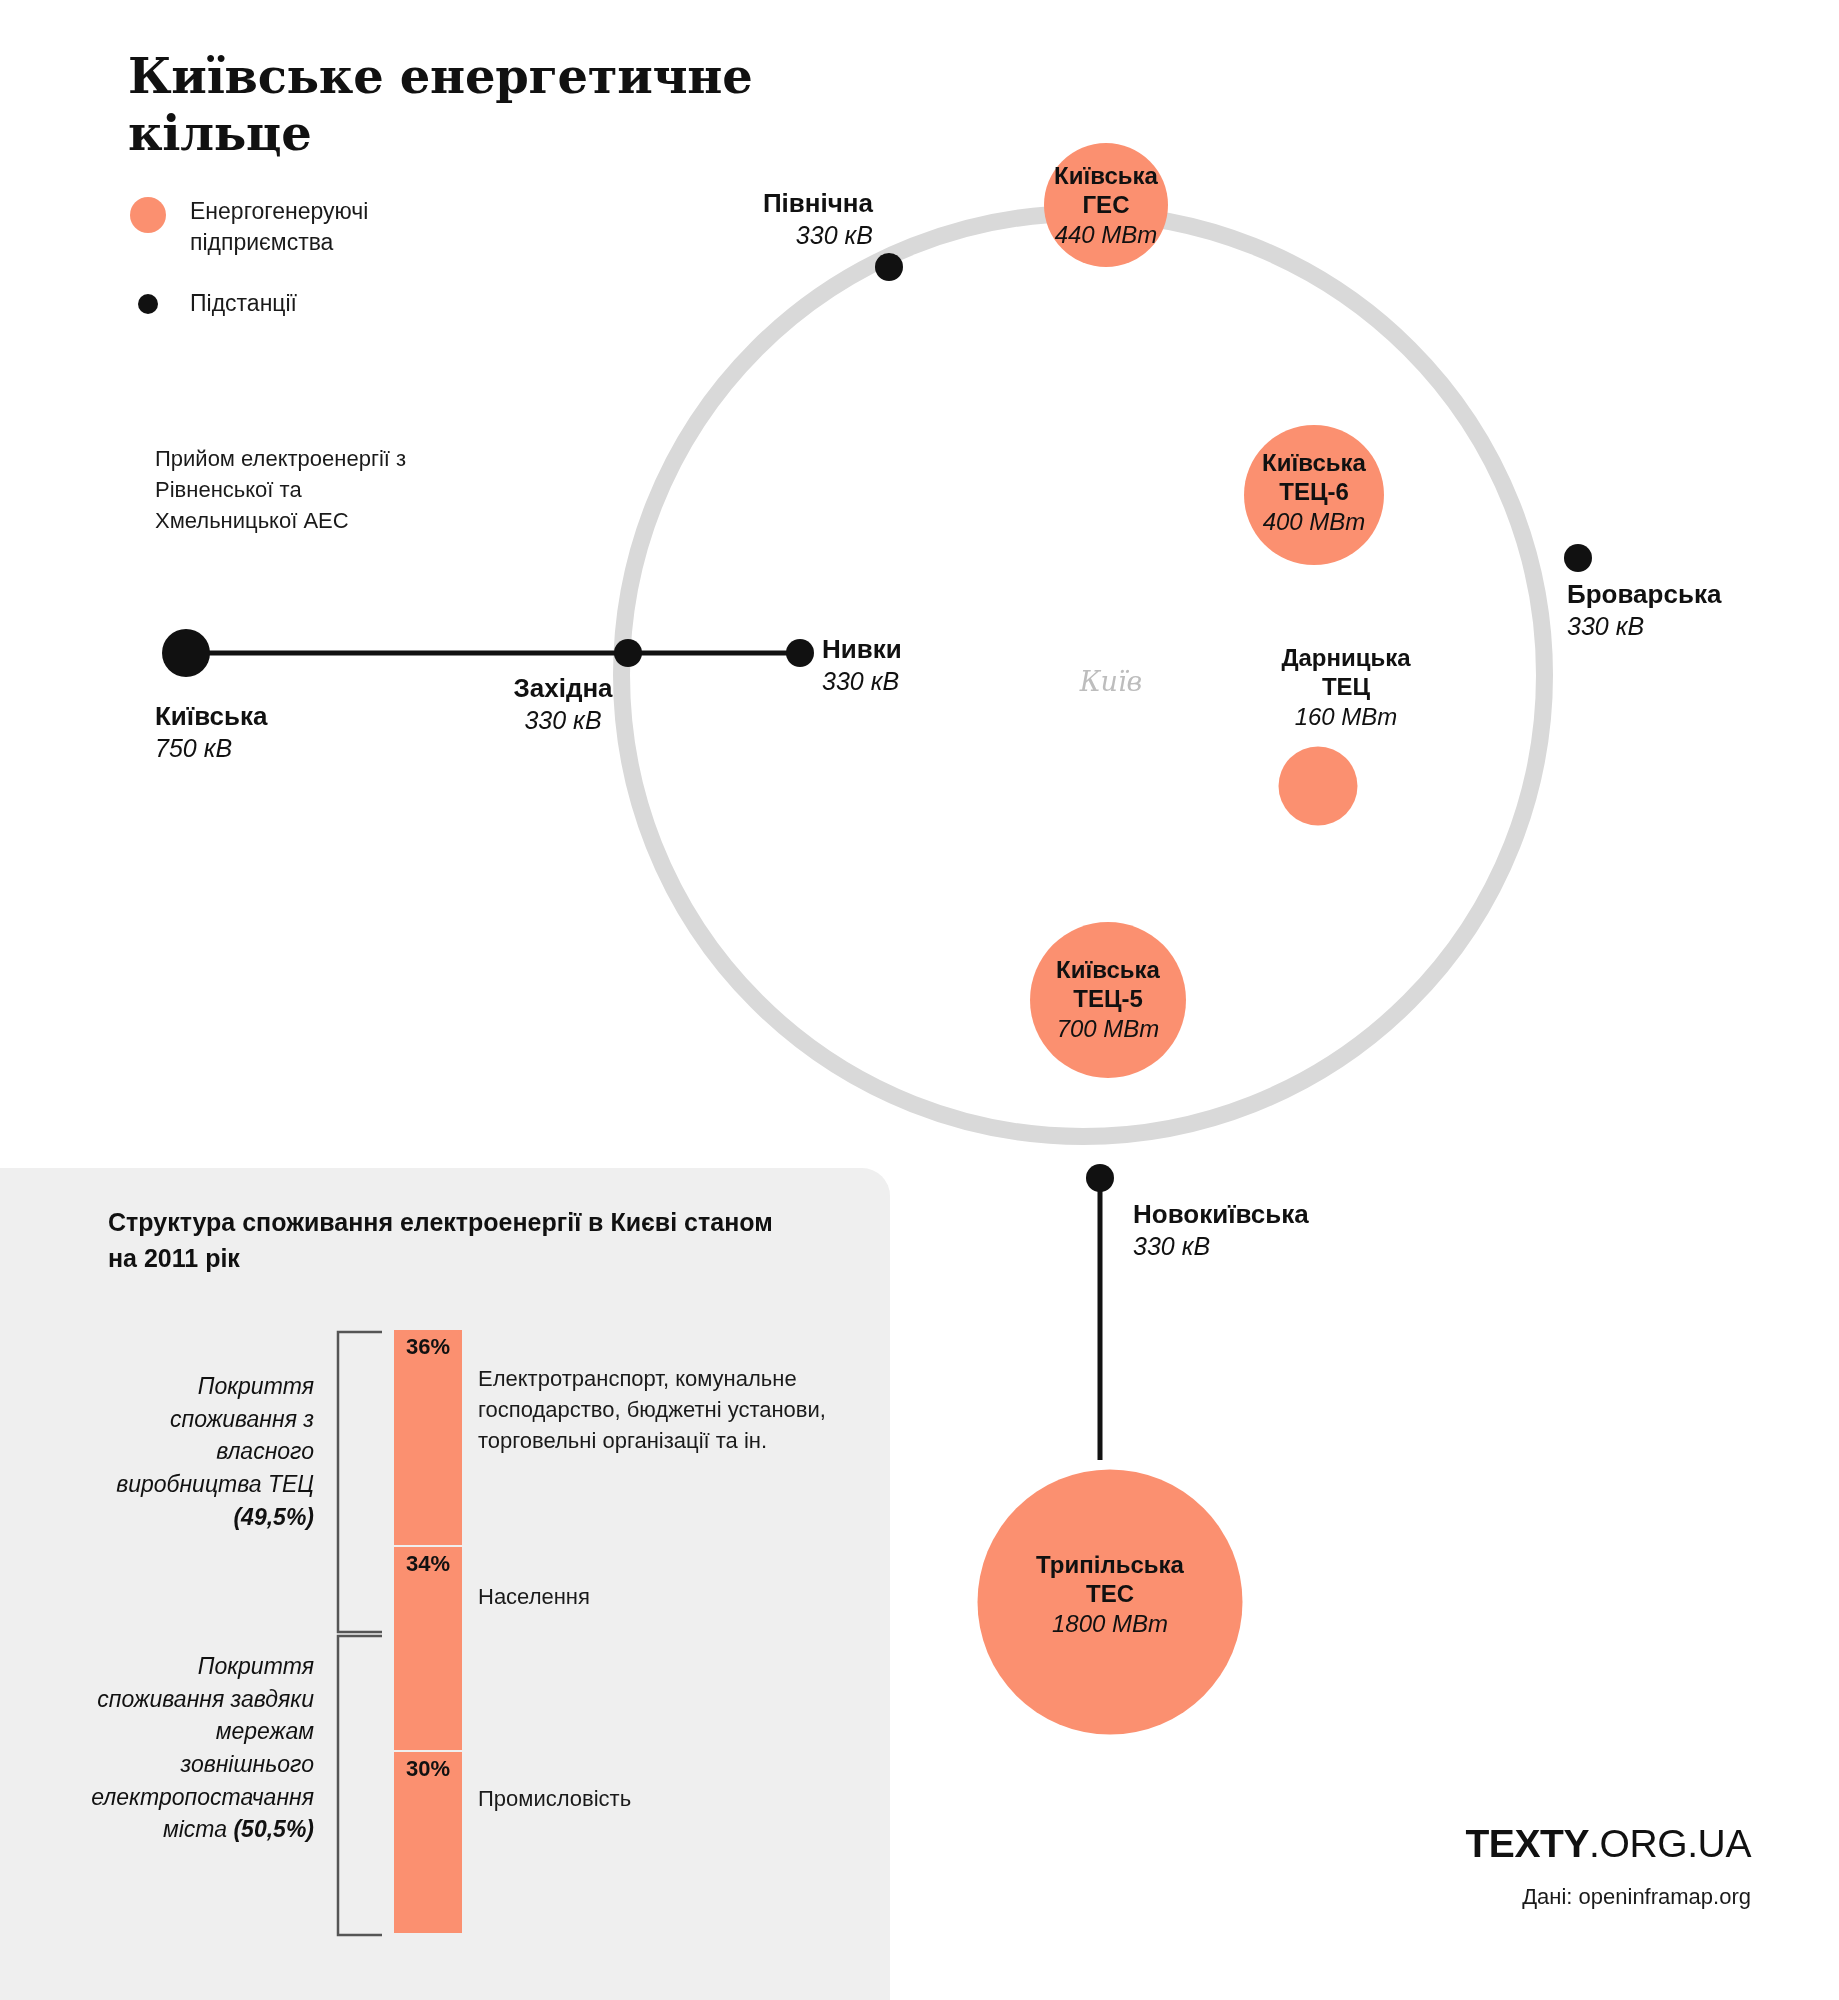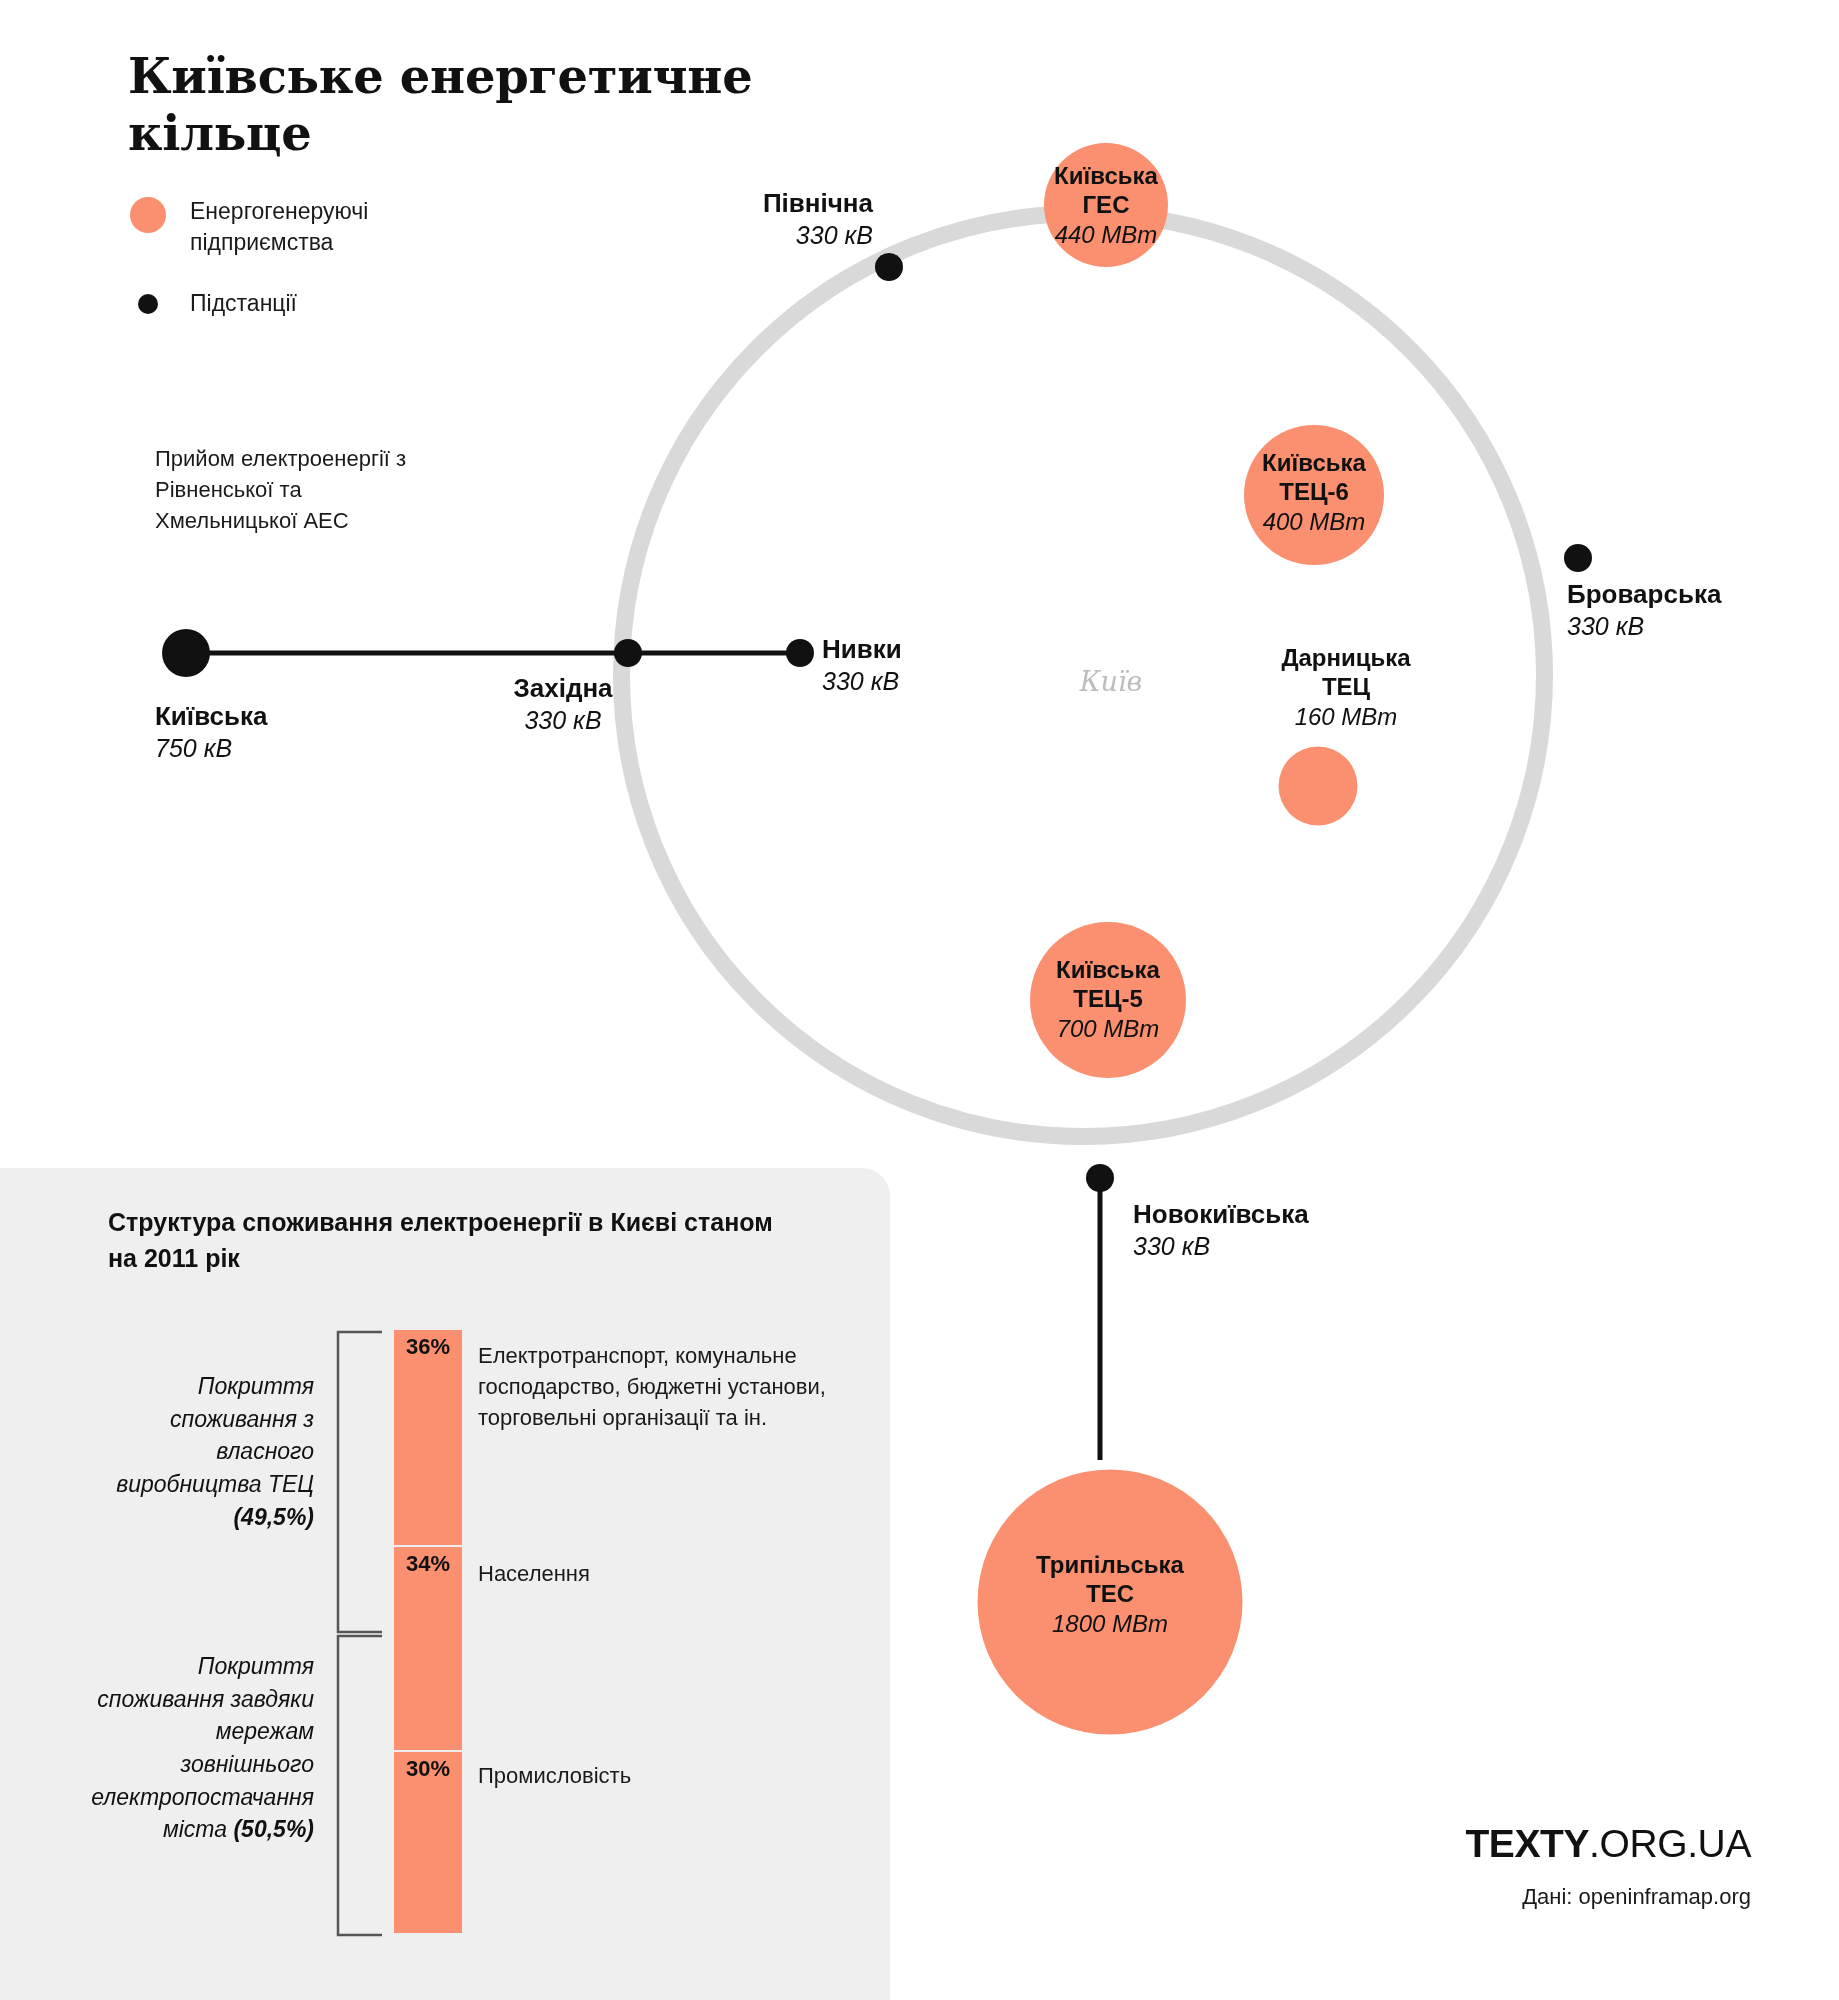--- a/index.html
+++ b/index.html
@@ -153,20 +153,21 @@
     color: #111;
     padding-top: 4px;
   }
 
   .seg-desc {
     position: absolute;
     left: 478px;
     font-size: 22px;
     line-height: 1.42;
     color: #1a1a1a;
+    margin-top: 23px;
   }
 
   
   .bracket-label {
     position: absolute;
     text-align: right;
     font-style: italic;
     font-size: 23px;
     line-height: 1.42;
     color: #111;

